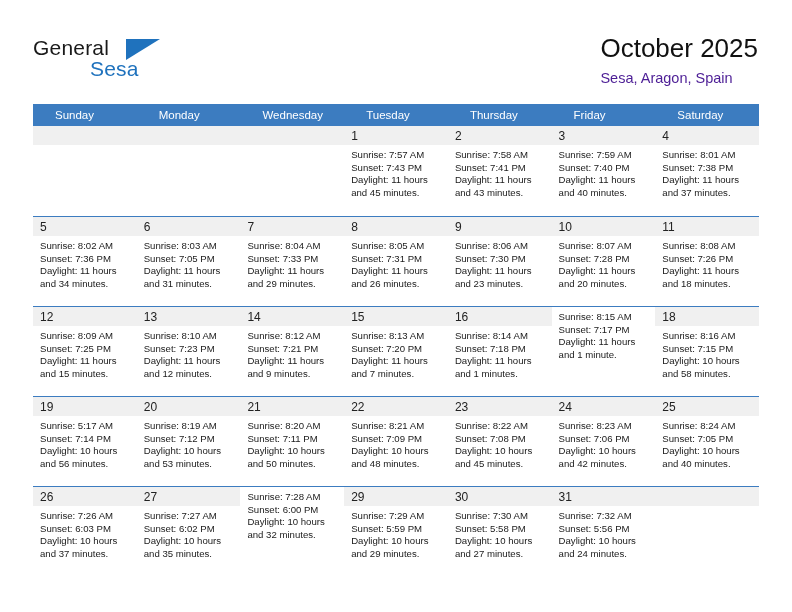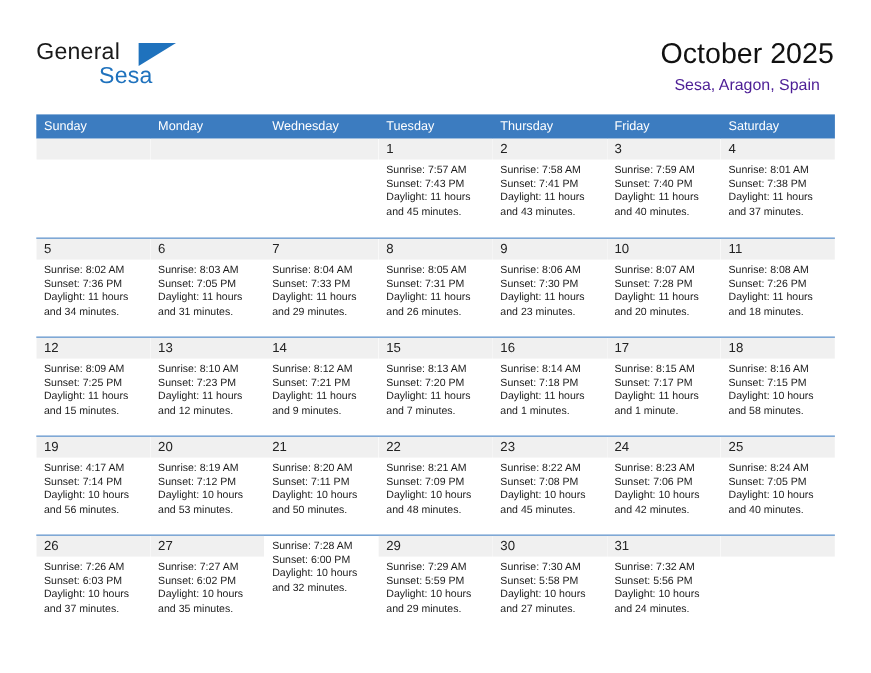--- a/index.html
+++ b/index.html
@@ -60,21 +60,21 @@
     width: 0;
     height: 0;
     border-left: 34px solid #1f72bd;
     border-bottom: 21px solid transparent;
   }
 
   .title-block {
     position: absolute;
     right: 34px;
     top: 32px;
-    text-align: center;
+    text-align: left;
   }
   .cal-title {
     font-size: 26px;
     color: #111111;
     line-height: 32px;
     white-space: nowrap;
   }
   .cal-subtitle {
     font-size: 14.5px;
     color: #4c1d95;
@@ -94,21 +94,21 @@
   .weekday-header {
     display: flex;
     background: #3c7cc0;
     height: 22px;
   }
   .weekday-cell {
     flex: 1 1 0;
     color: #ffffff;
     font-size: 11.5px;
     line-height: 22px;
-    padding-left: 7px;
+    padding-left: 22px;
     box-sizing: border-box;
     white-space: nowrap;
     overflow: hidden;
   }
 
   .week-row {
     display: flex;
     height: 90px;
     border-top: 1.6px solid #3c7cc0;
     box-sizing: border-box;
@@ -331,21 +331,20 @@
         <div class="day-cell">
           <div class="day-number-band"><span class="day-number">16</span></div>
           <div class="day-info">
             <div class="info-line">Sunrise: 8:14 AM</div>
             <div class="info-line">Sunset: 7:18 PM</div>
             <div class="info-line">Daylight: 11 hours</div>
             <div class="info-line">and 1 minutes.</div>
           </div>
         </div>
         <div class="day-cell">
-          <div class="day-number-band"><span class="day-number">17</span></div>
           <div class="day-info">
             <div class="info-line">Sunrise: 8:15 AM</div>
             <div class="info-line">Sunset: 7:17 PM</div>
             <div class="info-line">Daylight: 11 hours</div>
             <div class="info-line">and 1 minute.</div>
           </div>
         </div>
         <div class="day-cell">
           <div class="day-number-band"><span class="day-number">18</span></div>
           <div class="day-info">
@@ -353,21 +352,21 @@
             <div class="info-line">Sunset: 7:15 PM</div>
             <div class="info-line">Daylight: 10 hours</div>
             <div class="info-line">and 58 minutes.</div>
           </div>
         </div>
       </div>
       <div class="week-row">
         <div class="day-cell">
           <div class="day-number-band"><span class="day-number">19</span></div>
           <div class="day-info">
-            <div class="info-line">Sunrise: 4:17 AM</div>
+            <div class="info-line">Sunrise: 5:17 AM</div>
             <div class="info-line">Sunset: 7:14 PM</div>
             <div class="info-line">Daylight: 10 hours</div>
             <div class="info-line">and 56 minutes.</div>
           </div>
         </div>
         <div class="day-cell">
           <div class="day-number-band"><span class="day-number">20</span></div>
           <div class="day-info">
             <div class="info-line">Sunrise: 8:19 AM</div>
             <div class="info-line">Sunset: 7:12 PM</div>

